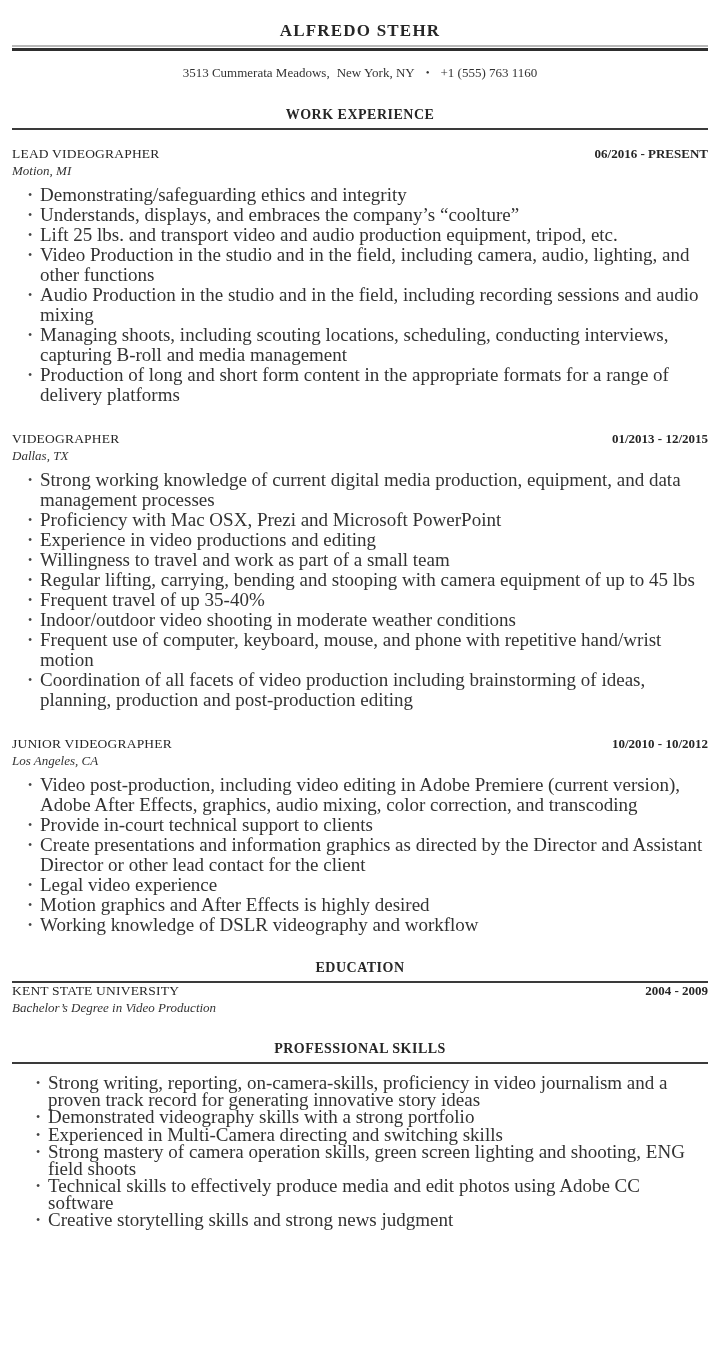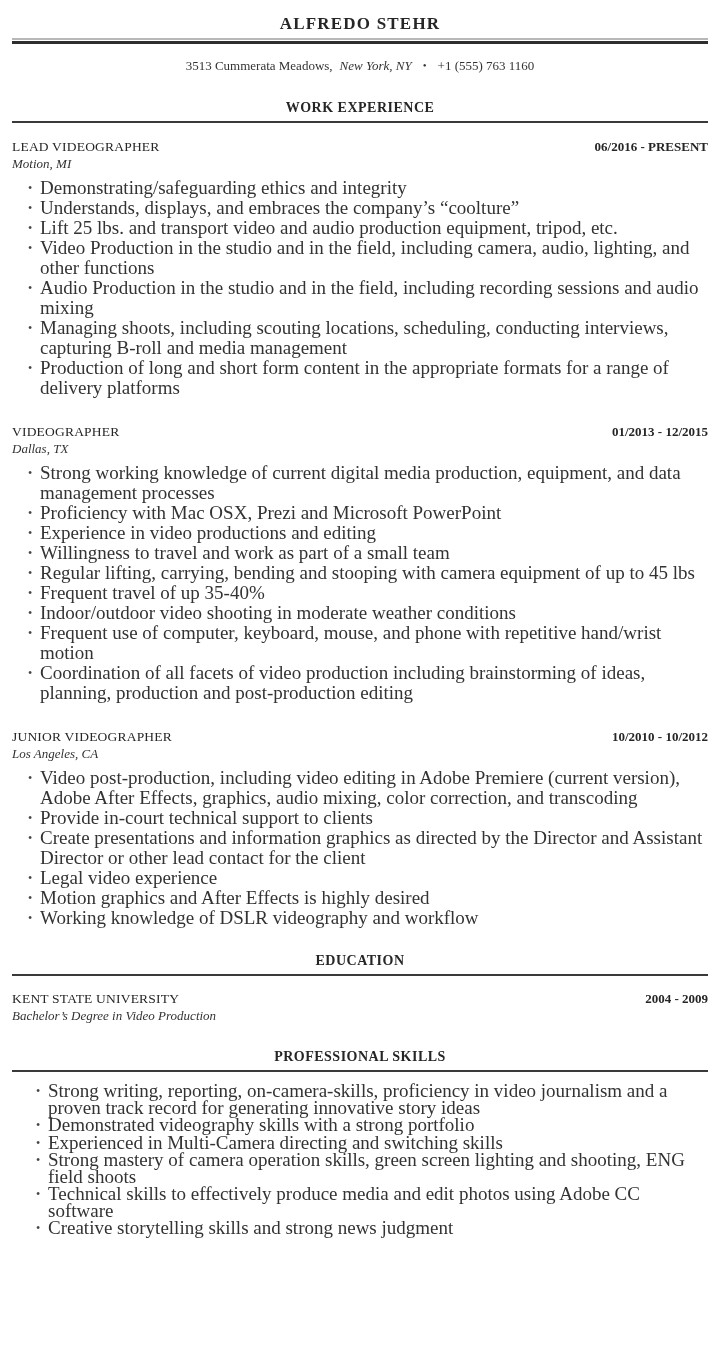--- a/index.html
+++ b/index.html
@@ -10,21 +10,21 @@
   body {
     width: 720px;
     font-family: "Liberation Serif", serif;
     color: #2e2e2e;
     -webkit-font-smoothing: antialiased;
   }
   .page {
     width: 720px;
     min-height: 1355px;
     box-sizing: border-box;
-    padding: 11px 12px 40px 12px;
+    padding: 18px 12px 40px 12px;
     background: #ffffff;
   }
   
   .name {
     font-size: 17px;
     font-weight: bold;
     letter-spacing: 1.2px;
     text-align: center;
     color: #262626;
     margin: 2px 0 0 0;
@@ -34,21 +34,21 @@
   .double-rule .dr-top { height: 2px; background: #b8b8b8; }
   .double-rule .dr-gap { height: 1px; background: #ffffff; }
   .double-rule .dr-bottom { height: 3px; background: #2e2e2e; }
   .contact {
     margin: 13px 0 0 0;
     text-align: center;
     font-size: 13px;
     color: #333333;
     line-height: 17px;
   }
-  .contact .c-city { margin-left: 7px; font-style: italic; }
+  .contact .c-city { margin-left: 7px; }
   .contact .c-dot { margin: 0 11px; font-size: 11px; position: relative; top: -1px; }
   
   .section-title {
     font-size: 14px;
     font-weight: bold;
     letter-spacing: 0.5px;
     text-align: center;
     color: #262626;
     margin: 24px 0 0 0;
     line-height: 17px;
@@ -105,21 +105,21 @@
     color: #444444;
   }
   
   ul.bullets.skills { margin-top: 11px; }
   ul.bullets.skills li {
     padding-left: 36px;
     line-height: 16.5px;
     margin-bottom: 1px;
   }
   ul.bullets.skills li::before { left: 24px; }
-  .edu-entry { margin-top: 15px; }
+  .edu-entry { }
 </style>
 </head>
 <body>
 
 <div class="page">
 
   <h1 class="name">ALFREDO STEHR</h1>
   <div class="double-rule">
     <div class="dr-top"></div>
     <div class="dr-gap"></div>

